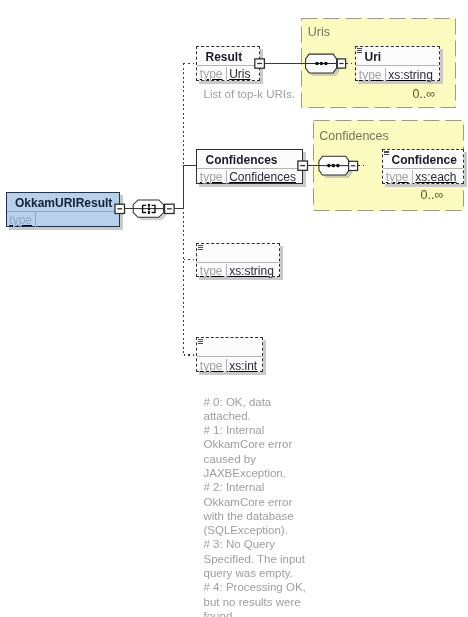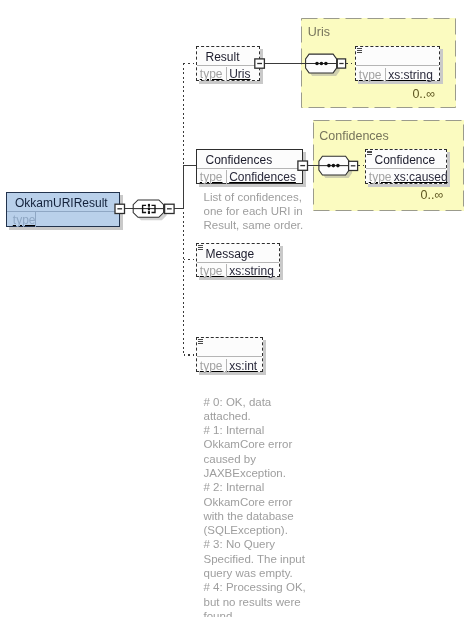--- a/index.html
+++ b/index.html
@@ -8,30 +8,30 @@
        -webkit-font-smoothing:antialiased;text-rendering:optimizeLegibility;}
   #stage{position:relative;width:420px;height:617px;background:#fff;}
 
   
   .group{position:absolute;background:#fbfbc0;box-sizing:border-box;}
   .group-label{position:absolute;font-size:12.5px;color:#76745c;white-space:nowrap;line-height:14px;}
 
   
   .ebox{position:absolute;box-sizing:border-box;background:#fcfcfc;}
   .ebox .name{position:absolute;left:0;top:1.3px;right:0;height:18px;display:flex;align-items:center;
-     font-weight:normal;font-size:12px;color:#1c1c2c;padding-left:8.5px;box-sizing:border-box;}
+     font-weight:bold;font-size:12px;color:#1c1c2c;padding-left:8.5px;box-sizing:border-box;}
   .ebox .hdiv{position:absolute;left:0;right:0;height:1px;background:#b5b5b5;}
   .ebox .typerow{position:absolute;left:0;right:0;bottom:-1.8px;display:flex;align-items:center;text-decoration:underline;}
   .ebox .tlabel{color:#a3a3a3;font-size:12px;padding-left:2.8px;width:26.2px;box-sizing:content-box;}
   .ebox .tsep{width:1px;align-self:stretch;background:#b5b5b5;margin:0 2.2px 0 0;}
   .ebox .tval{font-size:12px;color:#2a2a3c;}
 
   .ebox.optional{border:1px dashed #2e2e2e;box-shadow:3px 3px 0 0 #c9c9c9;}
   .ebox.required{border:1px solid #2e2e2e;box-shadow:3px 3px 0 0 #c9c9c9;}
-  .ebox.rootbox{border:1px solid #22334d;background:#b9d0ea;box-shadow:3px 3px 0 0 #c9c9c9;text-align:right;}
+  .ebox.rootbox{border:1px solid #22334d;background:#b9d0ea;box-shadow:3px 3px 0 0 #c9c9c9;}
   .ebox.rootbox .name{color:#13213a;}
   .ebox.rootbox .tlabel{color:#8fa7c4;}
   .ebox.rootbox .hdiv{background:#8fa7c4;}
   .ebox.rootbox .tsep{background:#8fa7c4;}
 
   .occ{position:absolute;font-size:12.5px;color:#5e5620;white-space:nowrap;line-height:12px;}
   .descr{position:absolute;font-size:11.5px;color:#9e9e9e;line-height:14.3px;white-space:pre-line;}
 
   .attrmark{position:absolute;width:5px;height:4px;z-index:3;}
   .attrmark i{position:absolute;left:0;right:0;height:1px;background:#4a4a4a;}
@@ -121,41 +121,38 @@
 
   <div class="ebox optional" style="left:196px;top:45.5px;width:64px;height:35px;">
     <div class="name">Result</div>
     <div class="hdiv" style="top:18.4px;"></div>
     <div class="typerow" style="height:14px;">
       <span class="tlabel">type</span>
       <span class="tsep"></span>
       <span class="tval">Uris</span>
     </div>
   </div>
+  <div class="descr" style="left:203.5px;top:86.5px;width:180px;">List of top-k URIs.</div>
 
   <div class="ebox required" style="left:196px;top:148.5px;width:107px;height:35px;">
     <div class="name">Confidences</div>
     <div class="hdiv" style="top:18.4px;"></div>
     <div class="typerow" style="height:14px;">
       <span class="tlabel">type</span>
       <span class="tsep"></span>
       <span class="tval">Confidences</span>
     </div>
   </div>
-  <div class="descr" style="left:203.5px;top:189.5px;width:180px;">List of confidences,
-one for each URI in
-Result, same order.</div>
 
   <div class="ebox optional" style="left:196px;top:243px;width:84px;height:34px;">
     <div class="attrmark" style="left:1.2px;top:1.2px;">
         <i></i>
         <i></i>
         <i></i>
       </div>
-    <div class="name">Message</div>
     <div class="hdiv" style="top:18.4px;"></div>
     <div class="typerow" style="height:14px;">
       <span class="tlabel">type</span>
       <span class="tsep"></span>
       <span class="tval">xs:string</span>
     </div>
   </div>
 
   <div class="ebox optional" style="left:196px;top:337px;width:67px;height:35px;">
     <div class="attrmark" style="left:1.2px;top:1.2px;">
@@ -186,41 +183,42 @@
 # 4: Processing OK,
 but no results were
 found.</div>
 
   <div class="ebox optional" style="left:355px;top:46px;width:85px;height:35px;">
     <div class="attrmark" style="left:1.2px;top:1.2px;">
         <i></i>
         <i></i>
         <i></i>
       </div>
+    <div class="name">Uri</div>
     <div class="hdiv" style="top:18.4px;"></div>
     <div class="typerow" style="height:14px;">
       <span class="tlabel">type</span>
       <span class="tsep"></span>
       <span class="tval">xs:string</span>
     </div>
   </div>
   <div class="occ" style="left:412.4px;top:88.3px;">0..∞</div>
 
-  <div class="ebox optional" style="left:365px;top:148.5px;width:82px;height:35px;">
+  <div class="ebox optional" style="left:382px;top:148.5px;width:82px;height:35px;">
     <div class="attrmark" style="left:1.2px;top:1.2px;">
         <i></i>
         <i></i>
         <i></i>
       </div>
     <div class="name">Confidence</div>
     <div class="hdiv" style="top:18.4px;"></div>
     <div class="typerow" style="height:14px;">
       <span class="tlabel">type</span>
       <span class="tsep"></span>
-      <span class="tval">xs:caused</span>
+      <span class="tval">xs:each</span>
     </div>
   </div>
   <div class="occ" style="left:420.6px;top:189.3px;">0..∞</div>
 
   <svg class="ov" viewBox="0 0 468 617">
 
     <g>
       <g>
         <rect x="115" y="204.2" width="9.5" height="9.3" fill="#fff" stroke="#2e2e2e" stroke-width="1.3"></rect>
         <path d="M117.4,208.8 L122.1,208.8" stroke="#2e2e2e" stroke-width="1.3"></path>

